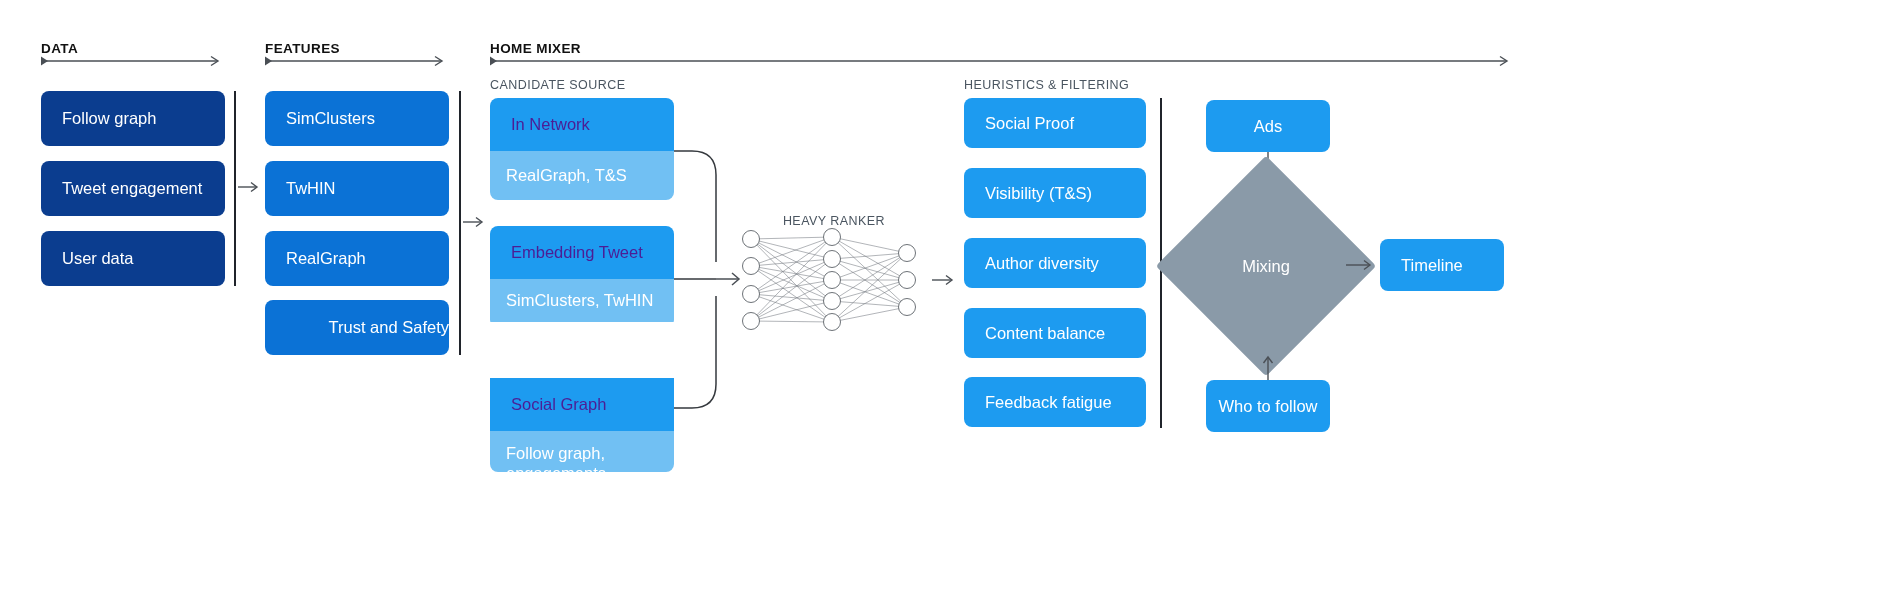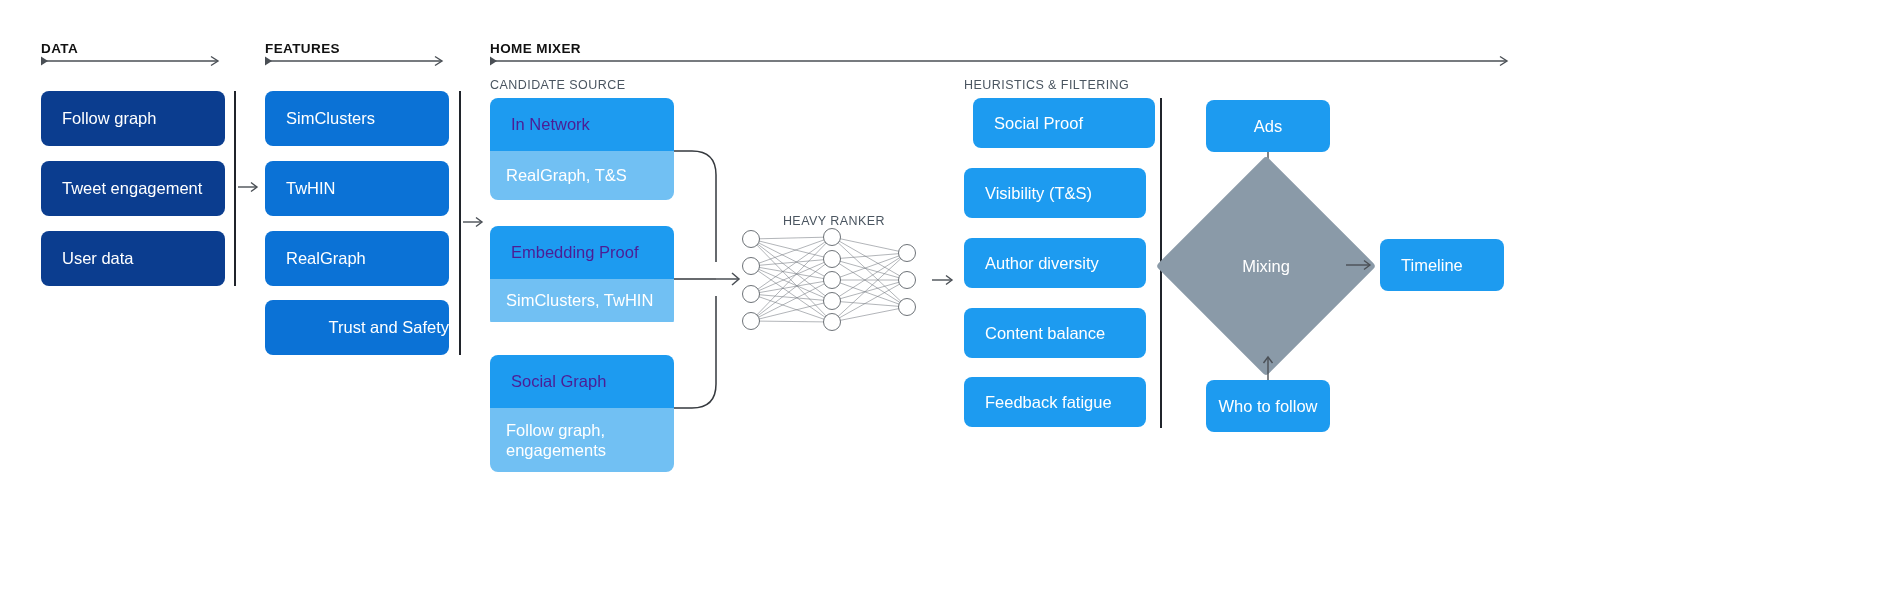--- a/index.html
+++ b/index.html
@@ -195,26 +195,26 @@
   </div>
 
   <div class="abs sub-label" style="left:490px; top:78px;">CANDIDATE SOURCE</div>
 
   <div class="abs card" style="left:490px; top:98px; width:184px; height:102px;">
     <div class="top" style="height:53px;">In Network</div>
     <div class="bottom" style="height:49px;">RealGraph, T&amp;S</div>
   </div>
 
   <div class="abs card" style="left:490px; top:226px; width:184px; height:102px;">
-    <div class="top" style="height:53px;">Embedding Proof</div>
+    <div class="top" style="height:53px;">Embedding Tweet</div>
     <div class="bottom" style="height:43px;">SimClusters, TwHIN</div>
   </div>
 
   <div class="abs card" style="left:490px; top:355px; width:184px; height:117px;">
-    <div class="top" style="height:53px;">Social Graph</div>
+    <div class="top" style="height:53px;margin-top:23px;">Social Graph</div>
     <div class="bottom" style="height:64px;">Follow graph,
 engagements</div>
   </div>
 
   <div class="abs" style="left:674px; top:140px;">
     <svg class="connector" width="70" height="290" viewBox="0 0 70 290">
 
       <path d="M0,11 L18,11 Q42,11 42,35 L42,122" fill="none" stroke="#35393e" stroke-width="1.5"></path>
 
       <path d="M0,139 L42,139" fill="none" stroke="#35393e" stroke-width="1.5"></path>
@@ -288,21 +288,21 @@
 
   <div class="abs" style="left:932px; top:273px;">
     <svg class="connector" width="26" height="14" viewBox="0 0 26 14">
       <line x1="0" y1="7" x2="19" y2="7" stroke="#4a4f55" stroke-width="1.4"></line>
       <polyline points="14,2.5 20,7 14,11.5" fill="none" stroke="#4a4f55" stroke-width="1.4"></polyline>
     </svg>
   </div>
 
   <div class="abs sub-label" style="left:964px; top:78px;">HEURISTICS &amp; FILTERING</div>
 
-  <div class="abs box bright" style="left:964px; top:98px; width:182px; height:50px;margin-left:9px;">
+  <div class="abs box bright" style="left:964px; top:98px; width:182px; height:50px;">
     <span>Social Proof</span>
   </div>
   <div class="abs box bright" style="left:964px; top:168px; width:182px; height:50px;">
     <span>Visibility (T&amp;S)</span>
   </div>
   <div class="abs box bright" style="left:964px; top:238px; width:182px; height:50px;">
     <span>Author diversity</span>
   </div>
   <div class="abs box bright" style="left:964px; top:308px; width:182px; height:50px;">
     <span>Content balance</span>

